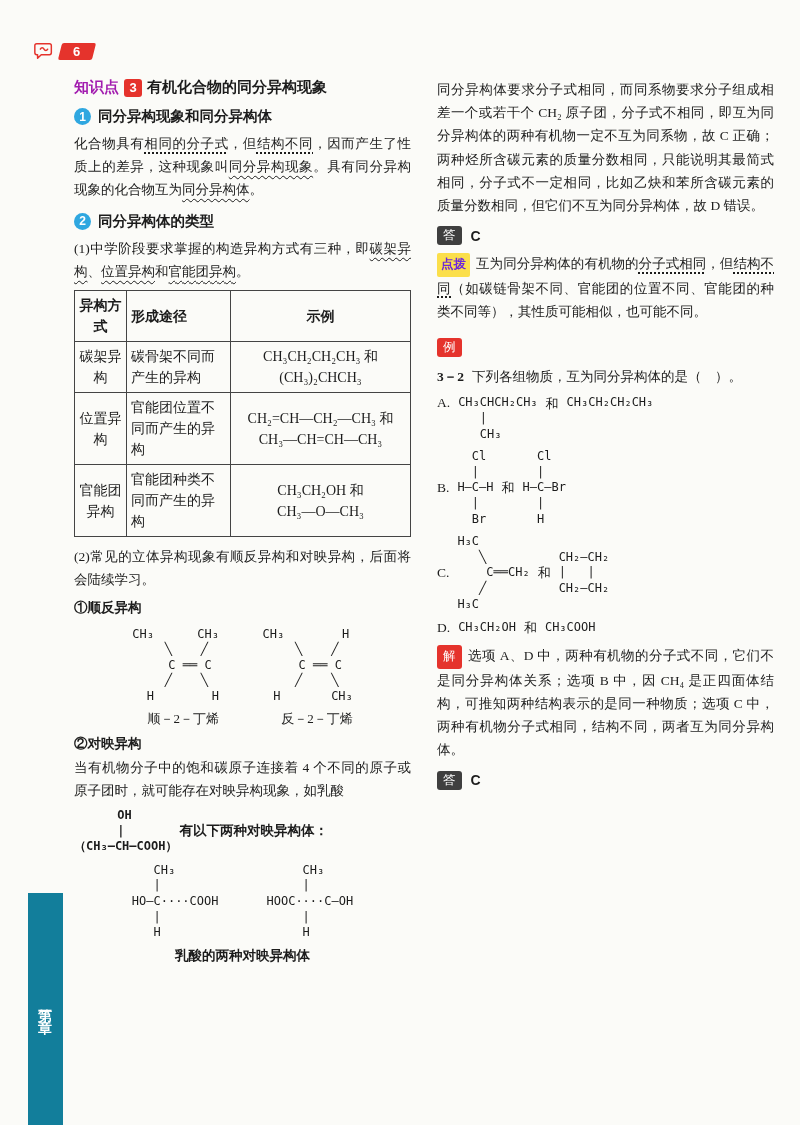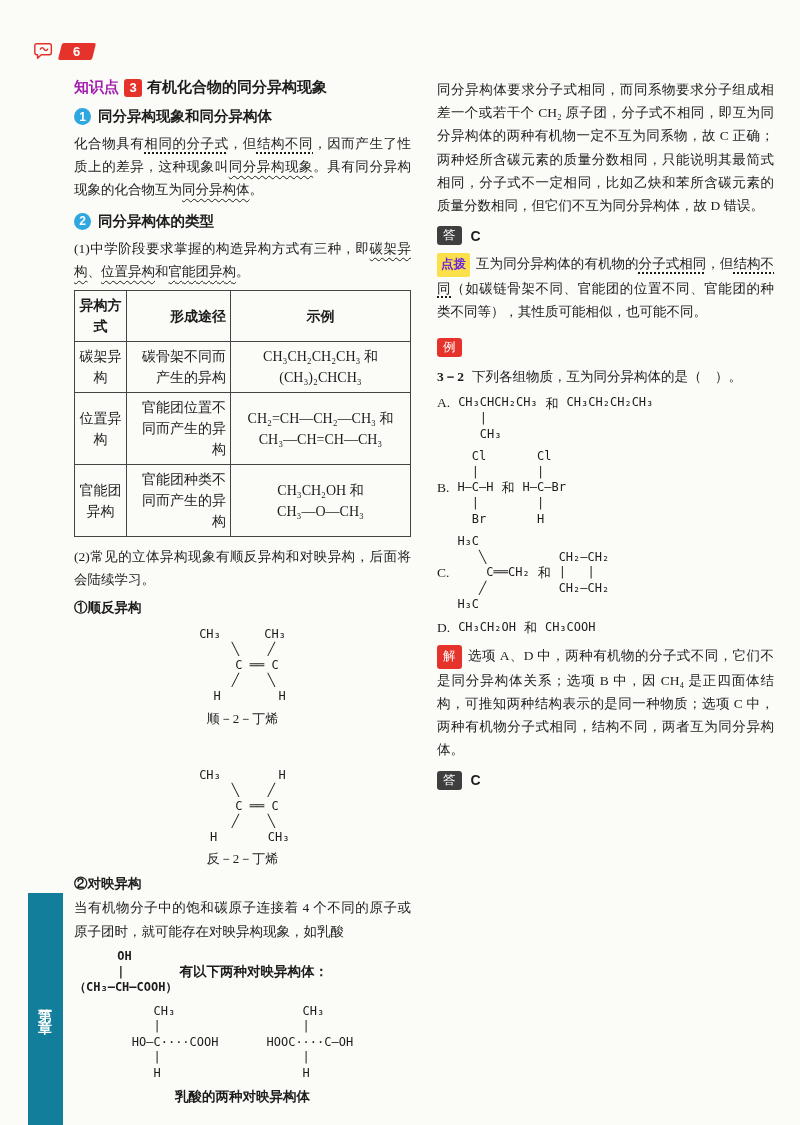--- a/index.html
+++ b/index.html
@@ -41,28 +41,28 @@
   .body { font-size:13.5px; line-height:1.72; text-align:justify; margin-bottom:3px; }
   .u-dot  { text-decoration:underline; text-decoration-style:dotted; text-decoration-thickness:2px; text-underline-offset:4px; }
   .u-wavy { text-decoration:underline; text-decoration-style:wavy; text-decoration-thickness:1px; text-underline-offset:4px; }
   .subhead { font-weight:bold; font-size:13.5px; margin:7px 0 3px; }
 
   
   .iso-table { border-collapse:collapse; width:100%; margin:7px 0 8px; font-size:14px; line-height:1.5; }
   .iso-table th, .iso-table td { border:1px solid #444; padding:4px 4px; vertical-align:middle; }
   .iso-table th { text-align:center; font-weight:bold; }
   .iso-table .c1 { width:52px; text-align:center; }
-  .iso-table .c2 { width:104px; text-align:right; }
+  .iso-table .c2 { width:104px; text-align:left; }
   .iso-table .c3 { text-align:center; white-space:pre-line; }
 
   
   .chem { font-family:"DejaVu Sans Mono", monospace; font-size:12px; line-height:1.3; white-space:pre; }
-  .struct-row { display:flex; justify-content:center; gap:40px; margin:10px 0 2px;flex-direction:column; }
+  .struct-row { display:flex; justify-content:center; gap:40px; margin:10px 0 2px; }
   .struct { text-align:center; }
-  .struct-label { font-size:13px; margin-top:5px; text-align:center; }
+  .struct-label { font-size:13px; margin-top:5px; text-align:right; }
   .lactic-row { display:flex; align-items:center; gap:2px; margin:6px 0 4px; font-size:13.5px;font-weight:bold; }
   .enant-row { display:flex; justify-content:center; gap:48px; margin:8px 0 4px; }
   .caption { text-align:center; font-weight:bold; font-size:13.5px; margin:6px 0 0; }
 
   
   .badge { display:inline-flex; align-items:center; justify-content:center;
       font-family:"Liberation Sans", sans-serif; font-size:12.5px; border-radius:3px;
       padding:1px 6px; vertical-align:middle; }
   .badge-dark { background:#3f3f3f; color:#fff; }
   .badge-red  { background:#e5332c; color:#fff; }

